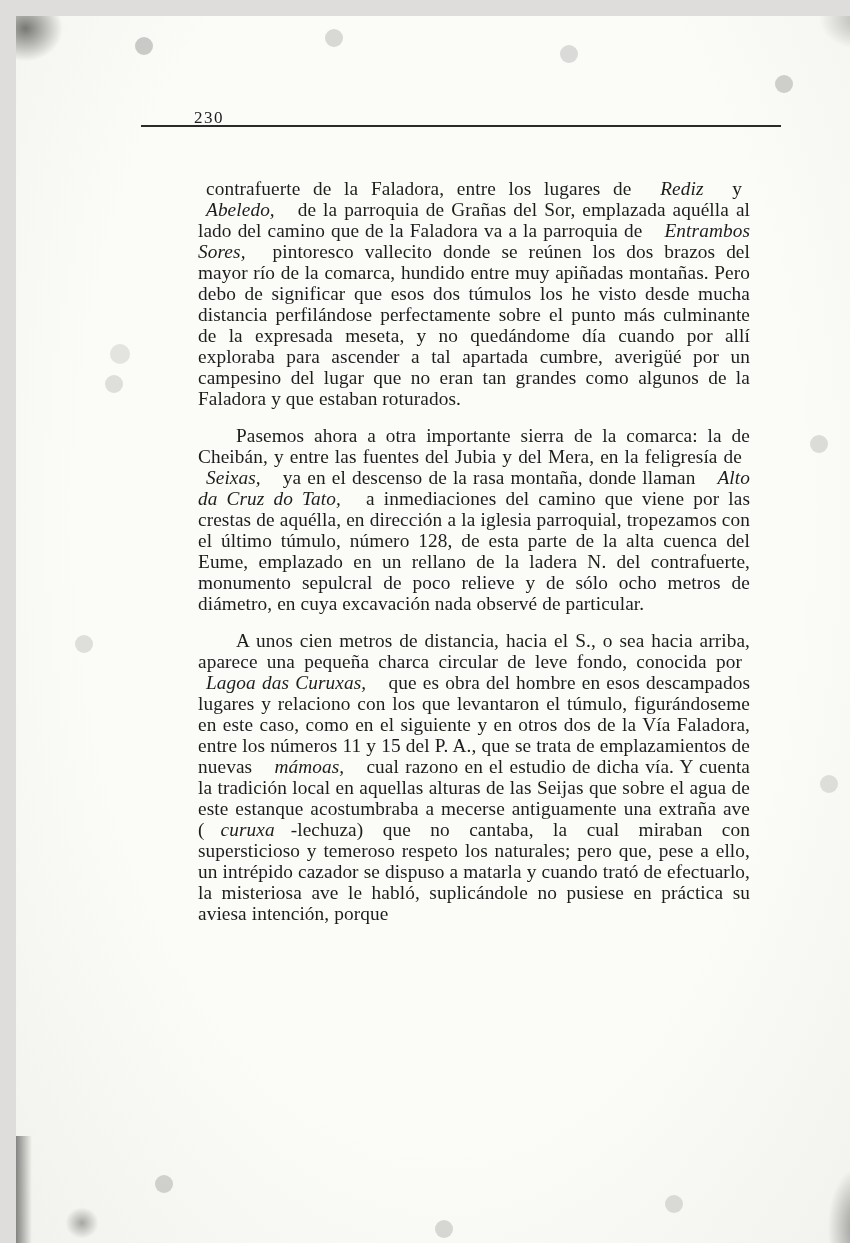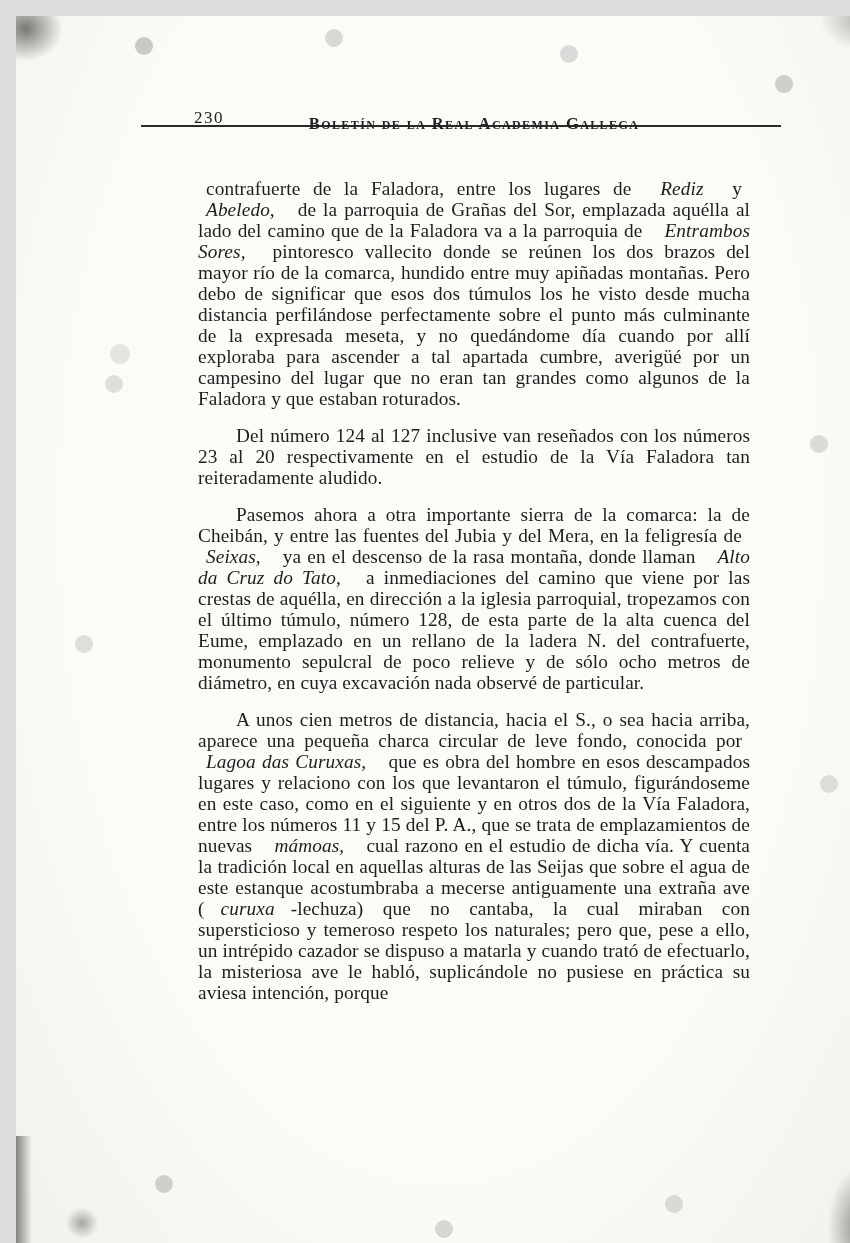--- a/index.html
+++ b/index.html
@@ -117,26 +117,24 @@
   <div class="artifact smudge-tl"></div>
   <div class="artifact smudge-tr"></div>
   <div class="artifact smudge-bl-edge"></div>
   <div class="artifact smudge-bl-blob"></div>
   <div class="artifact smudge-br"></div>
   <div class="artifact speckles"></div>
 
   <div class="content">
     <header class="page-header">
       <span class="page-number">230</span>
-      <span class="running-title">Boletín de la Real Academia Gallega</span>
     </header>
 
     <hr class="header-rule">
 
     <main class="text-block">
         <p><span>contrafuerte de la Faladora, entre los lugares de </span><i>Rediz</i><span> y </span><i>Abeledo,</i><span> de la parroquia de Grañas del Sor, emplazada aquélla al lado del camino que de la Faladora va a la parroquia de </span><i>Entrambos Sores,</i><span> pintoresco vallecito donde se reúnen los dos brazos del mayor río de la comarca, hundido entre muy apiñadas montañas. Pero debo de significar que esos dos túmulos los he visto desde mucha distancia perfilándose perfectamente sobre el punto más culminante de la expresada meseta, y no quedándome día cuando por allí exploraba para ascender a tal apartada cumbre, averigüé por un campesino del lugar que no eran tan grandes como algunos de la Faladora y que estaban roturados.</span></p>
-        <p class="indent"><span>Del número 124 al 127 inclusive van reseñados con los números 23 al 20 respectivamente en el estudio de la Vía Faladora tan reiteradamente aludido.</span></p>
         <p class="indent"><span>Pasemos ahora a otra importante sierra de la comarca: la de Cheibán, y entre las fuentes del Jubia y del Mera, en la feligresía de </span><i>Seixas,</i><span> ya en el descenso de la rasa montaña, donde llaman </span><i>Alto da Cruz do Tato,</i><span> a inmediaciones del camino que viene por las crestas de aquélla, en dirección a la iglesia parroquial, tropezamos con el último túmulo, número 128, de esta parte de la alta cuenca del Eume, emplazado en un rellano de la ladera N. del contrafuerte, monumento sepulcral de poco relieve y de sólo ocho metros de diámetro, en cuya excavación nada observé de particular.</span></p>
         <p class="indent"><span>A unos cien metros de distancia, hacia el S., o sea hacia arriba, aparece una pequeña charca circular de leve fondo, conocida por </span><i>Lagoa das Curuxas,</i><span> que es obra del hombre en esos descampados lugares y relaciono con los que levantaron el túmulo, figurándoseme en este caso, como en el siguiente y en otros dos de la Vía Faladora, entre los números 11 y 15 del P. A., que se trata de emplazamientos de nuevas </span><i>mámoas,</i><span> cual razono en el estudio de dicha vía. Y cuenta la tradición local en aquellas alturas de las Seijas que sobre el agua de este estanque acostumbraba a mecerse antiguamente una extraña ave (</span><i>curuxa</i><span>-lechuza) que no cantaba, la cual miraban con supersticioso y temeroso respeto los naturales; pero que, pese a ello, un intrépido cazador se dispuso a matarla y cuando trató de efectuarlo, la misteriosa ave le habló, suplicándole no pusiese en práctica su aviesa intención, porque</span></p>
       </main>
   </div>
 
 </div>
 
 </body></html>

